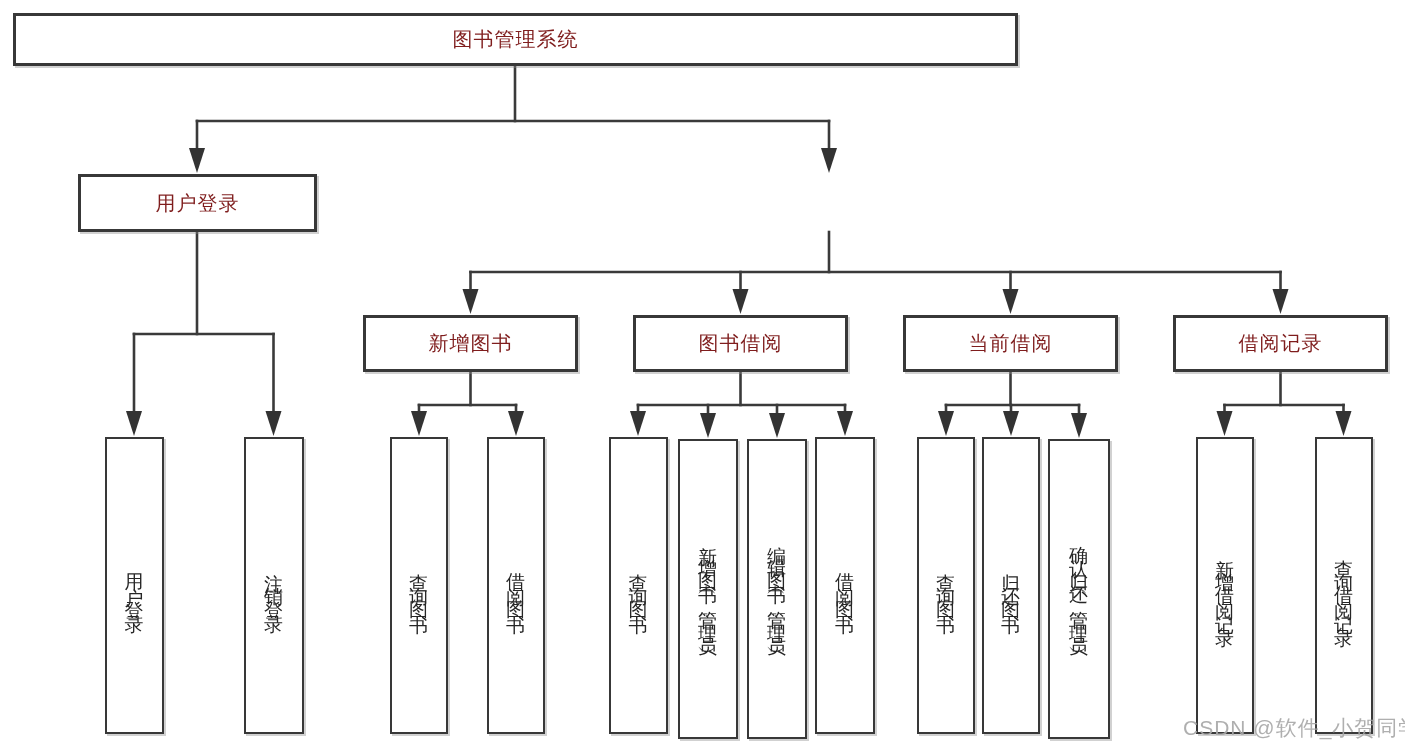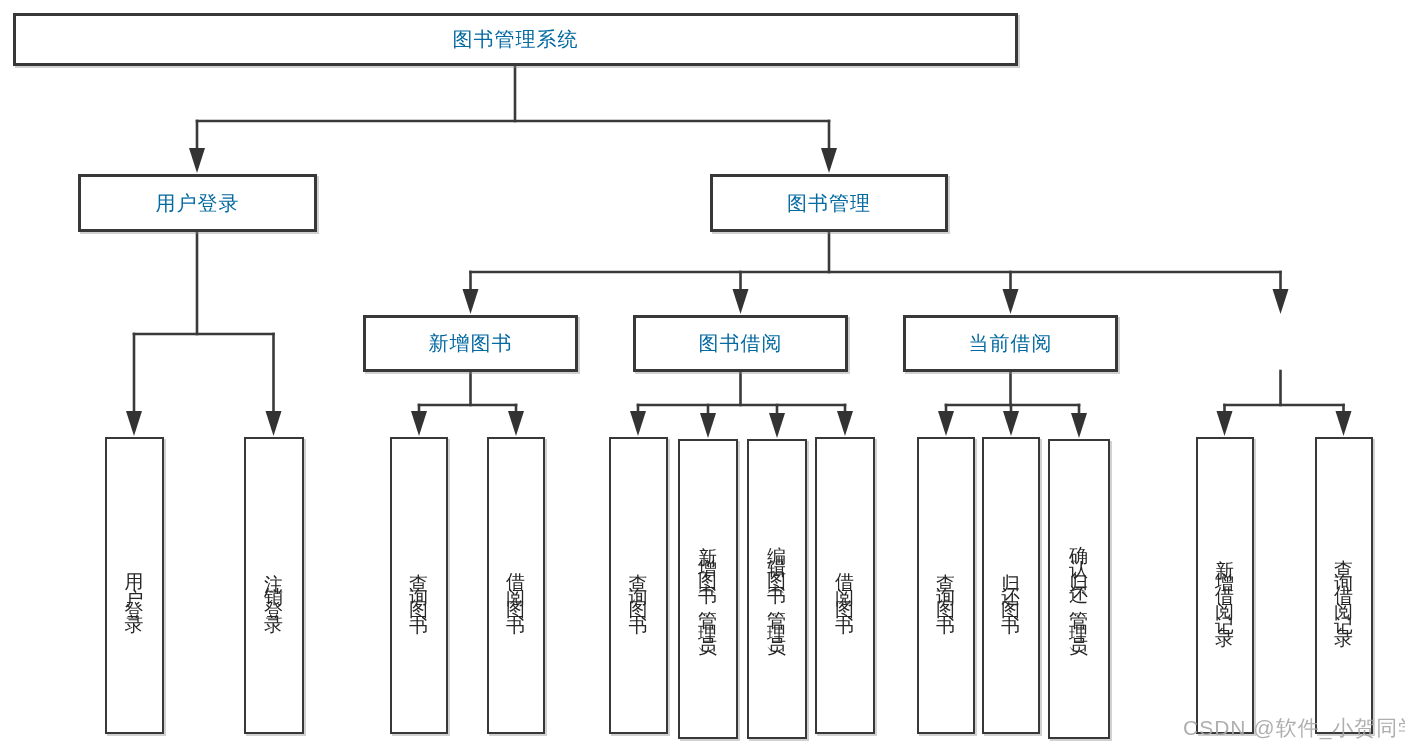--- a/index.html
+++ b/index.html
@@ -32,21 +32,21 @@
     border: 3px solid #383838;
     box-shadow: 2px 2px 0 rgba(140,140,140,0.40);
     display: flex;
     align-items: center;
     justify-content: center;
     z-index: 1;
   }
   .leaf { border-width: 2.5px; }
   .hlabel {
     font-size: 20px;
-    color: #0369a1;
+    color: #7f1d1d;
     letter-spacing: 1px;
     white-space: nowrap;
   }
   .vlabel {
     writing-mode: vertical-rl;
     text-orientation: mixed;
     font-size: 19px;
     line-height: 1;
     letter-spacing: 14px;
     color: #262626;
@@ -137,33 +137,33 @@
     </g>
   </svg>
 
   <div class="node" style="left:13px; top:13px; width:1005px; height:53px;">
     <span class="hlabel">图书管理系统</span>
   </div>
 
   <div class="node" style="left:78px; top:174px; width:239px; height:58px;">
     <span class="hlabel">用户登录</span>
   </div>
-  <div class="node" style="left:710px; top:174px; width:238px; height:58px;">
-    <span class="hlabel">图书管理</span>
-  </div>
 
   <div class="node" style="left:363px; top:315px; width:215px; height:57px;">
     <span class="hlabel">新增图书</span>
   </div>
   <div class="node" style="left:633px; top:315px; width:215px; height:57px;">
     <span class="hlabel">图书借阅</span>
   </div>
   <div class="node" style="left:903px; top:315px; width:215px; height:57px;">
     <span class="hlabel">当前借阅</span>
   </div>
+  <div class="node" style="left:1173px; top:315px; width:215px; height:57px;">
+    <span class="hlabel">借阅记录</span>
+  </div>
 
   <div class="node leaf" style="left:105px; top:437px; width:59px; height:297px;">
     <span class="vlabel">用户登录</span>
   </div>
   <div class="node leaf" style="left:244px; top:437px; width:60px; height:297px;">
     <span class="vlabel">注销登录</span>
   </div>
 
   <div class="node leaf" style="left:390px; top:437px; width:58px; height:297px;">
     <span class="vlabel">查询图书</span>

